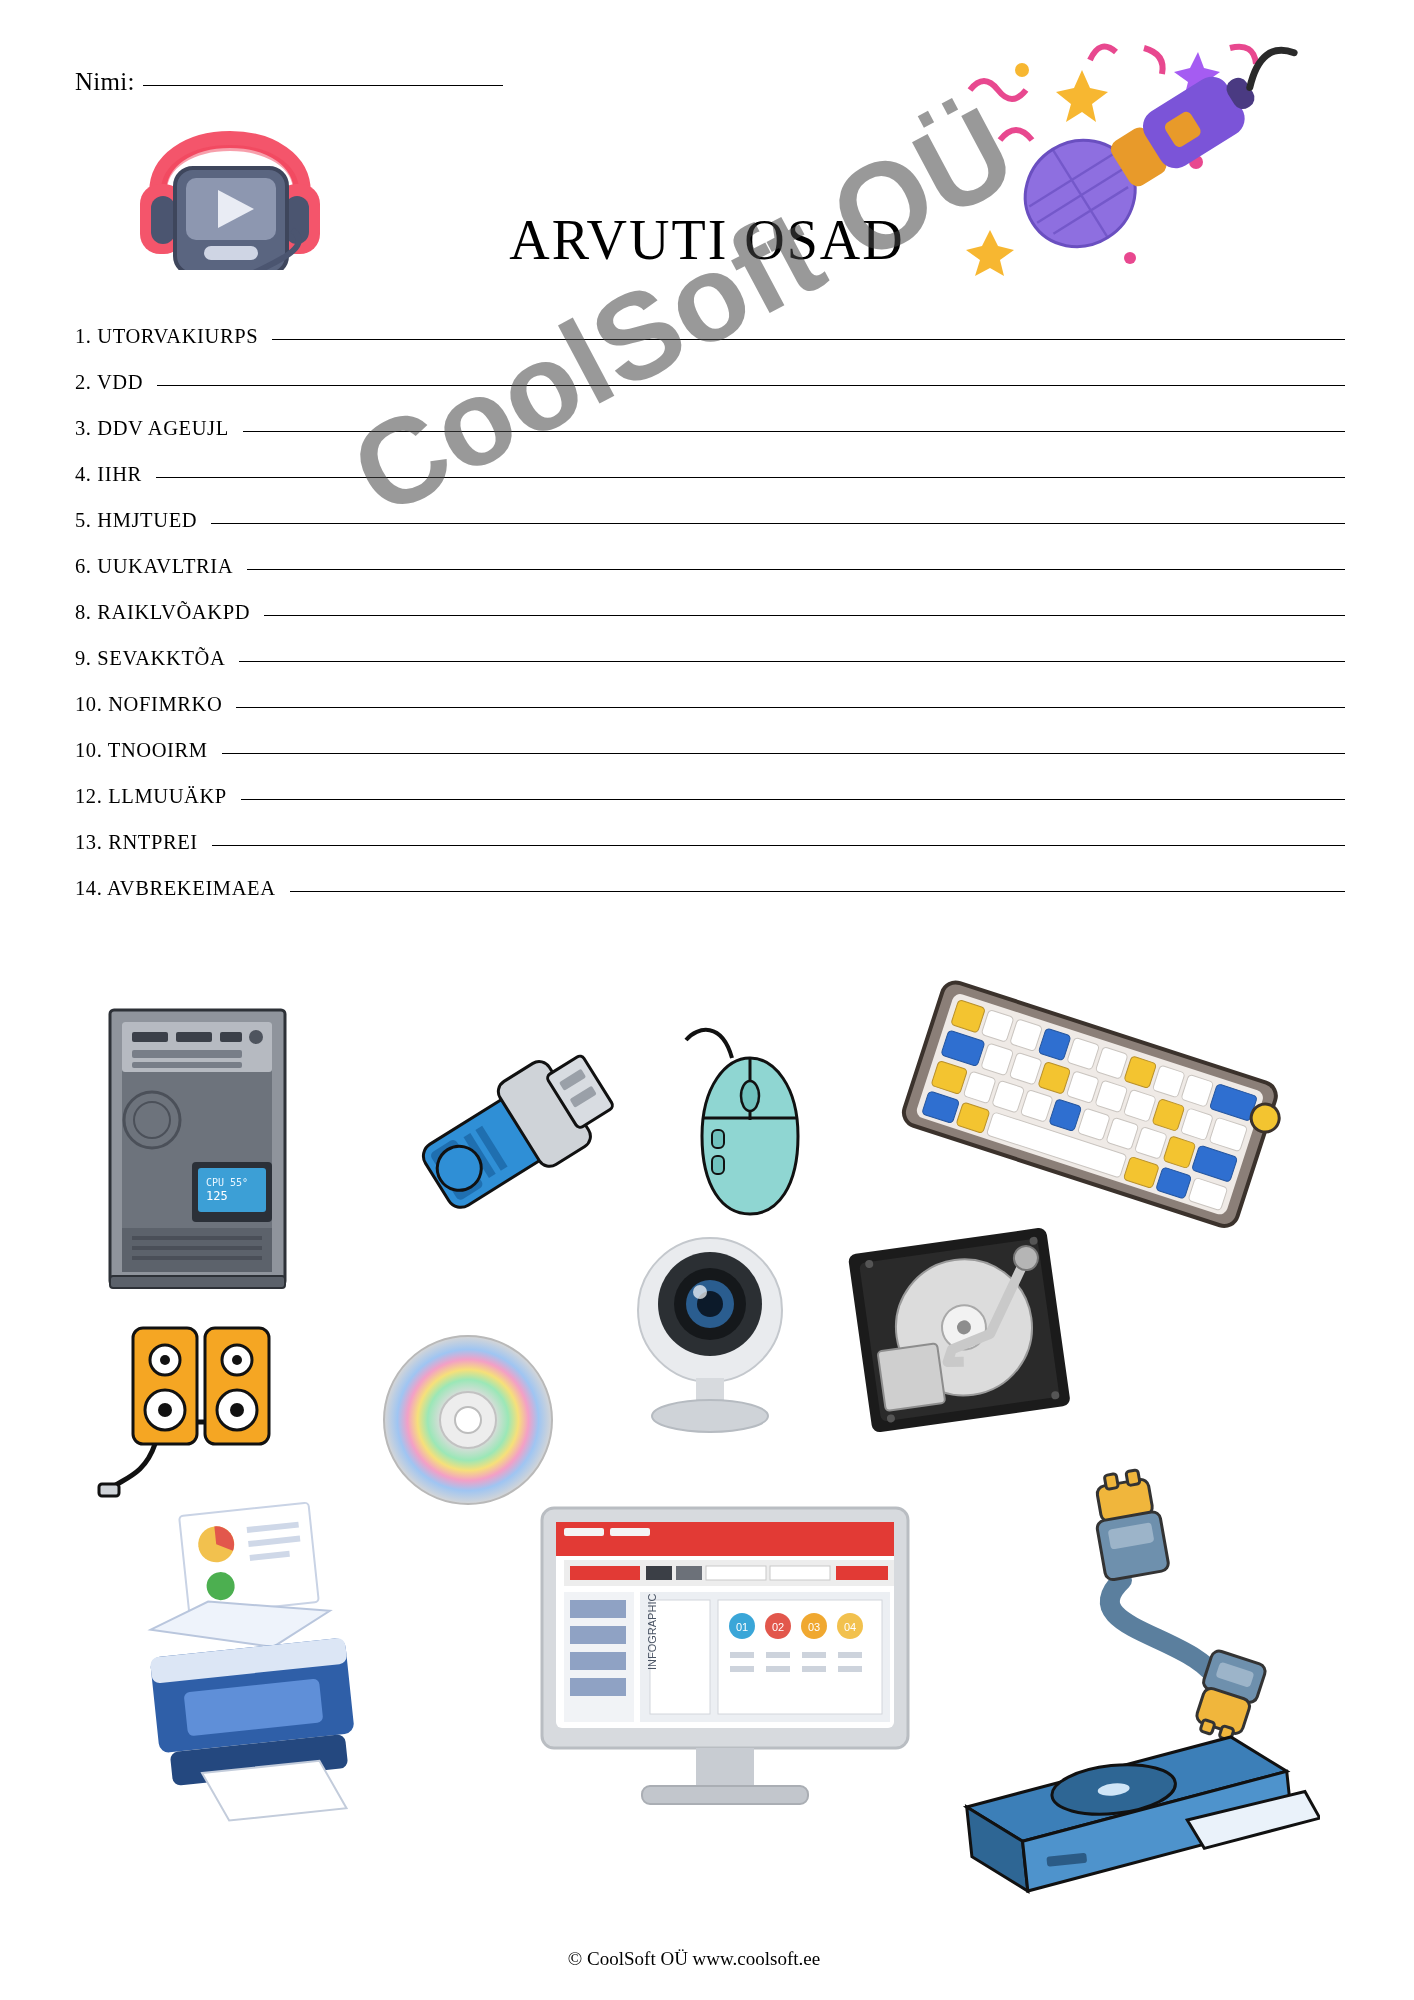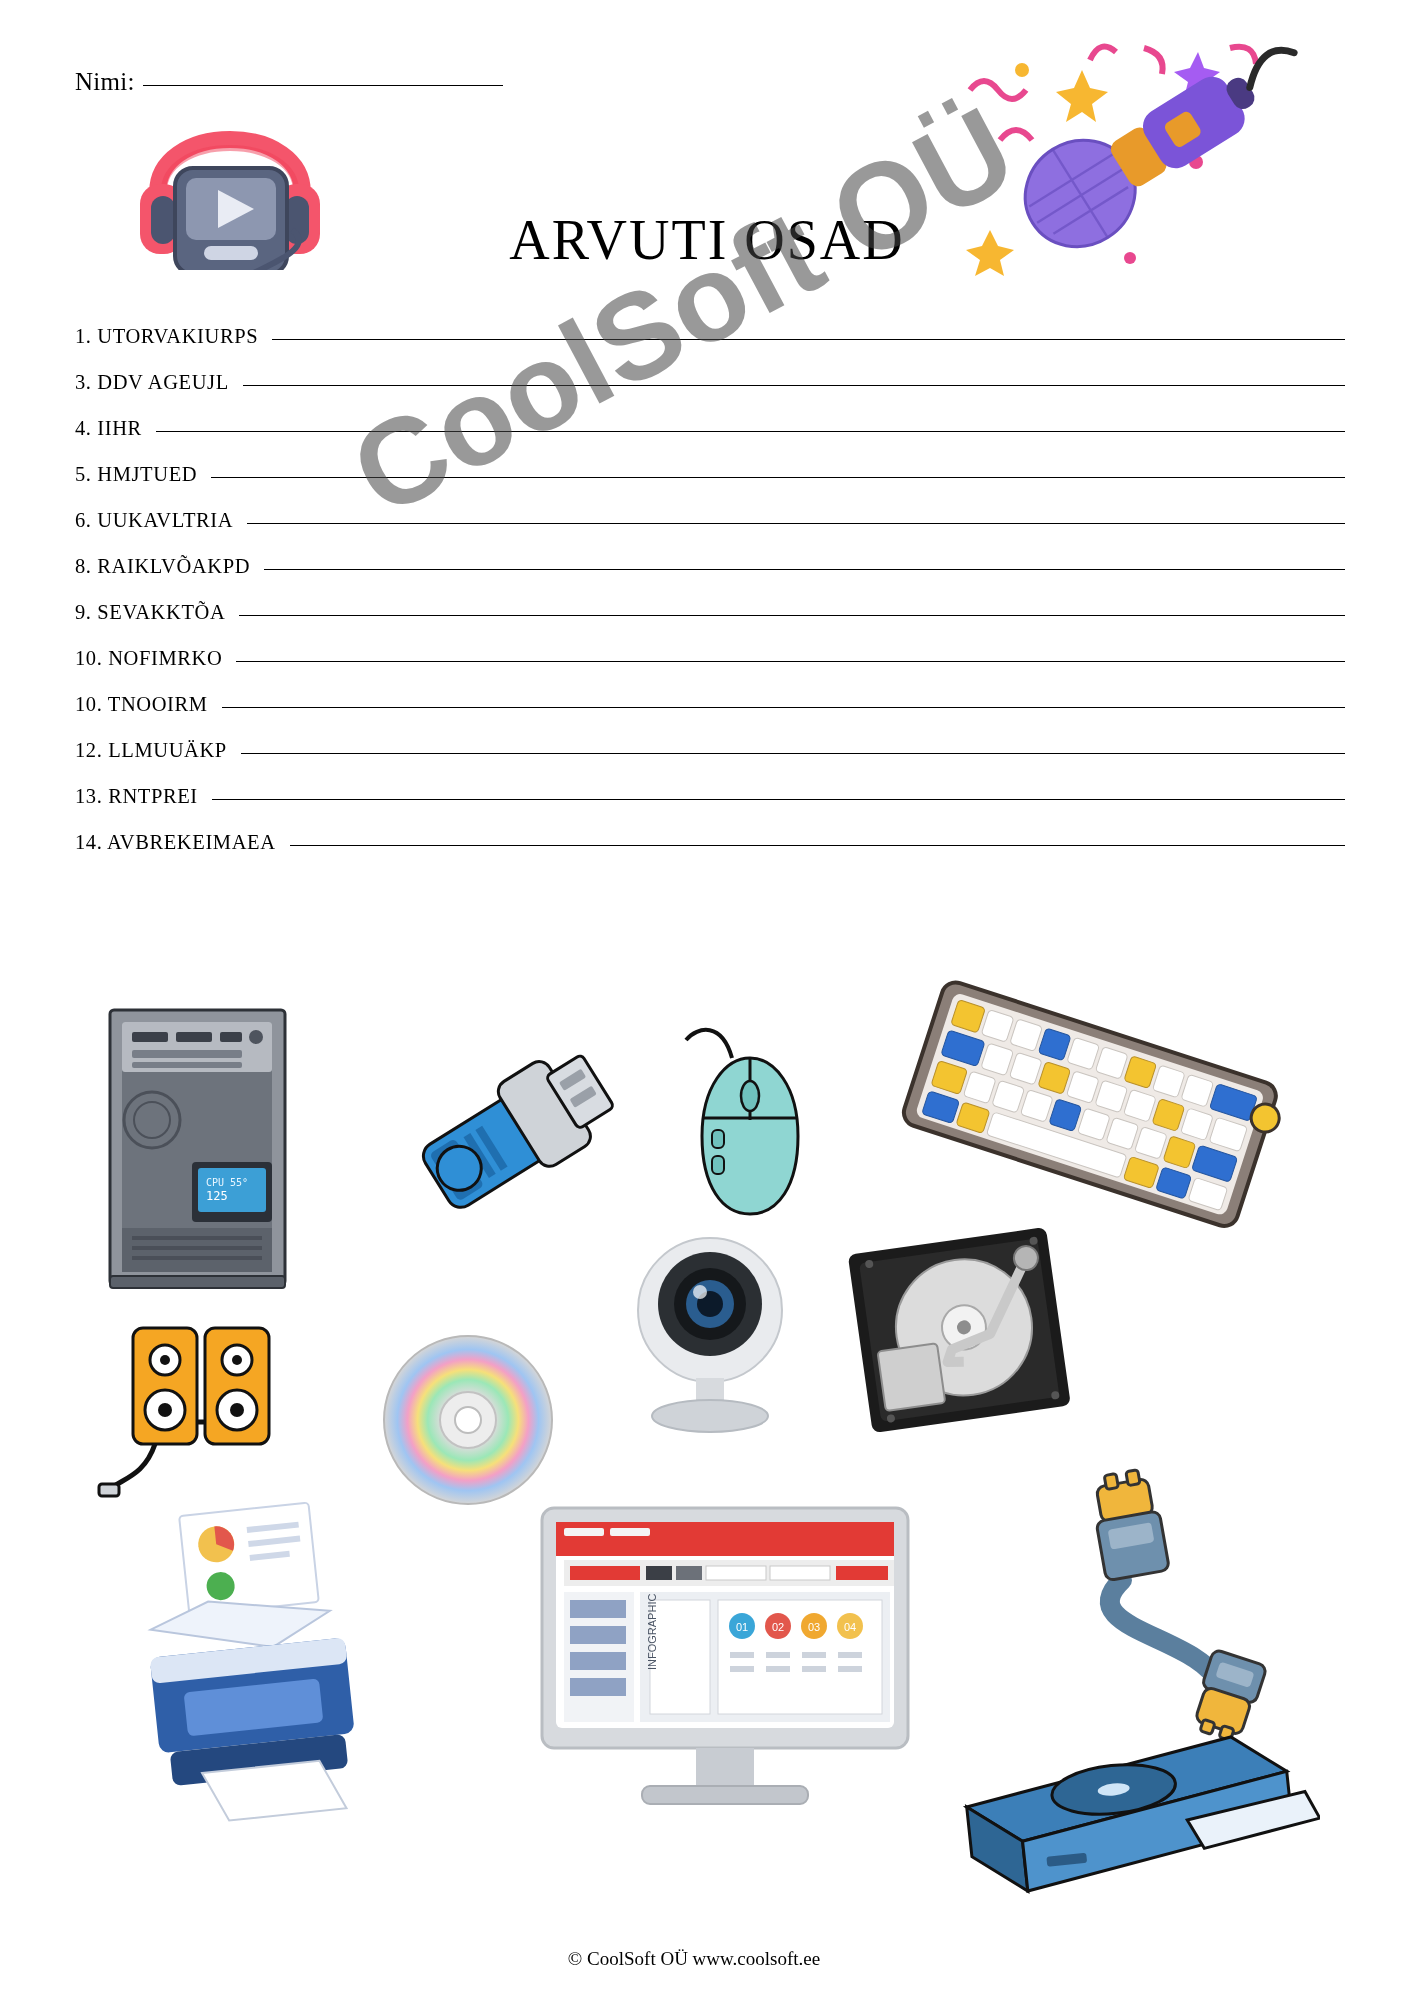--- a/index.html
+++ b/index.html
@@ -190,20 +190,24 @@
         <path d="M340 132 q34 -34 56 -6" stroke="#2a2a2a" stroke-width="7" fill="none" stroke-linecap="round"></path>
       </g>
     </svg>
   </div>
 
   <div class="title">ARVUTI OSAD</div>
 
   <div class="wordlist">
     <div class="word-row">
       <span class="wl">1. UTORVAKIURPS</span>
+      <span class="wline"></span>
+    </div>
+    <div class="word-row">
+      <span class="wl">2. VDD</span>
       <span class="wline"></span>
     </div>
     <div class="word-row">
       <span class="wl">3. DDV AGEUJL</span>
       <span class="wline"></span>
     </div>
     <div class="word-row">
       <span class="wl">4. IIHR</span>
       <span class="wline"></span>
     </div>

